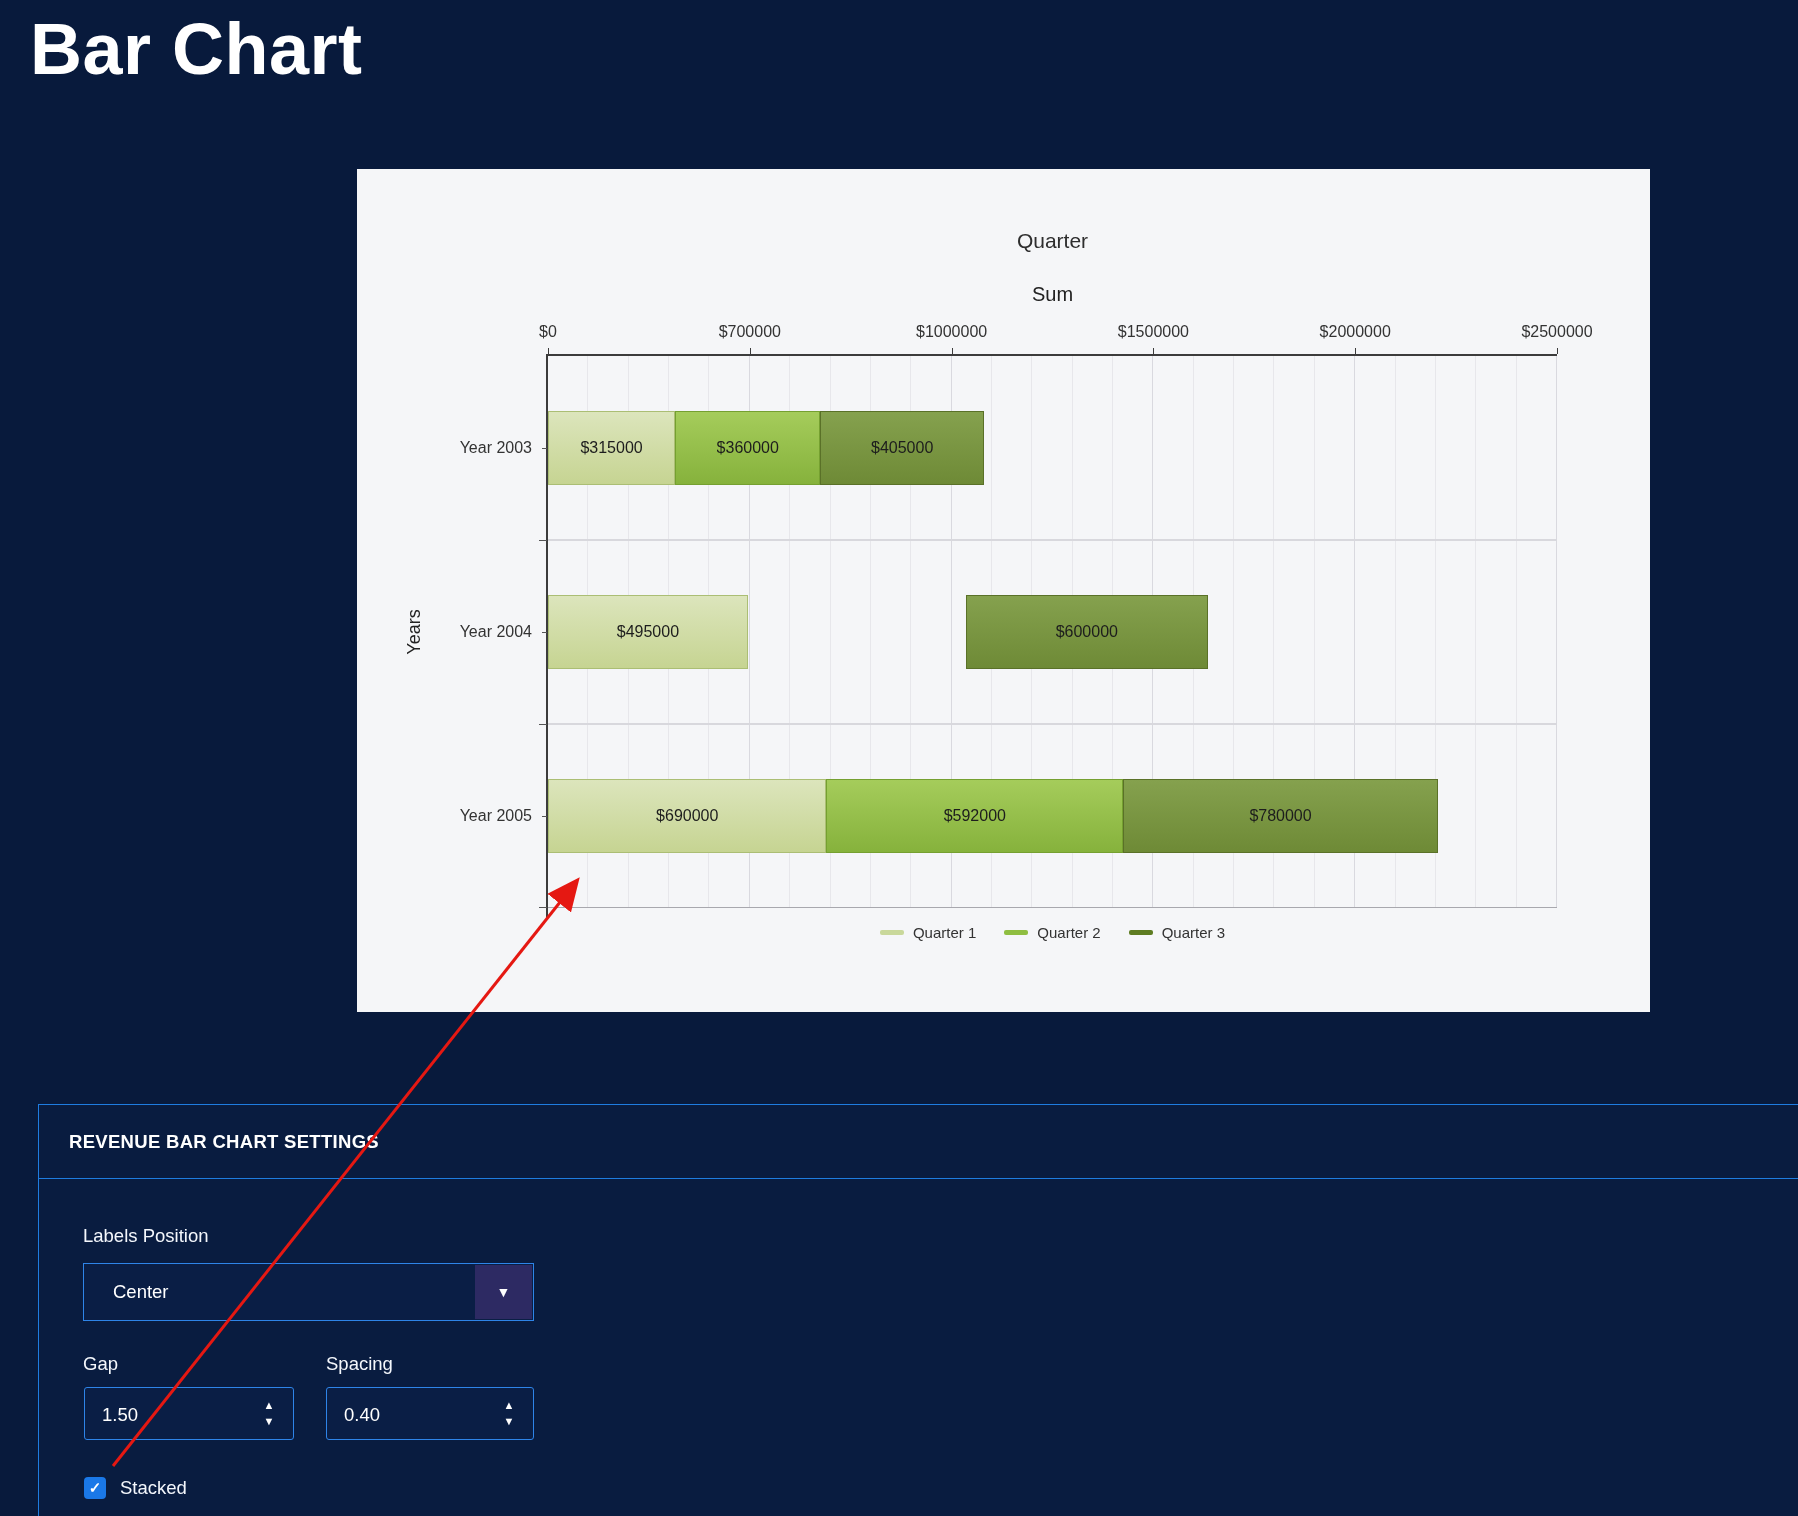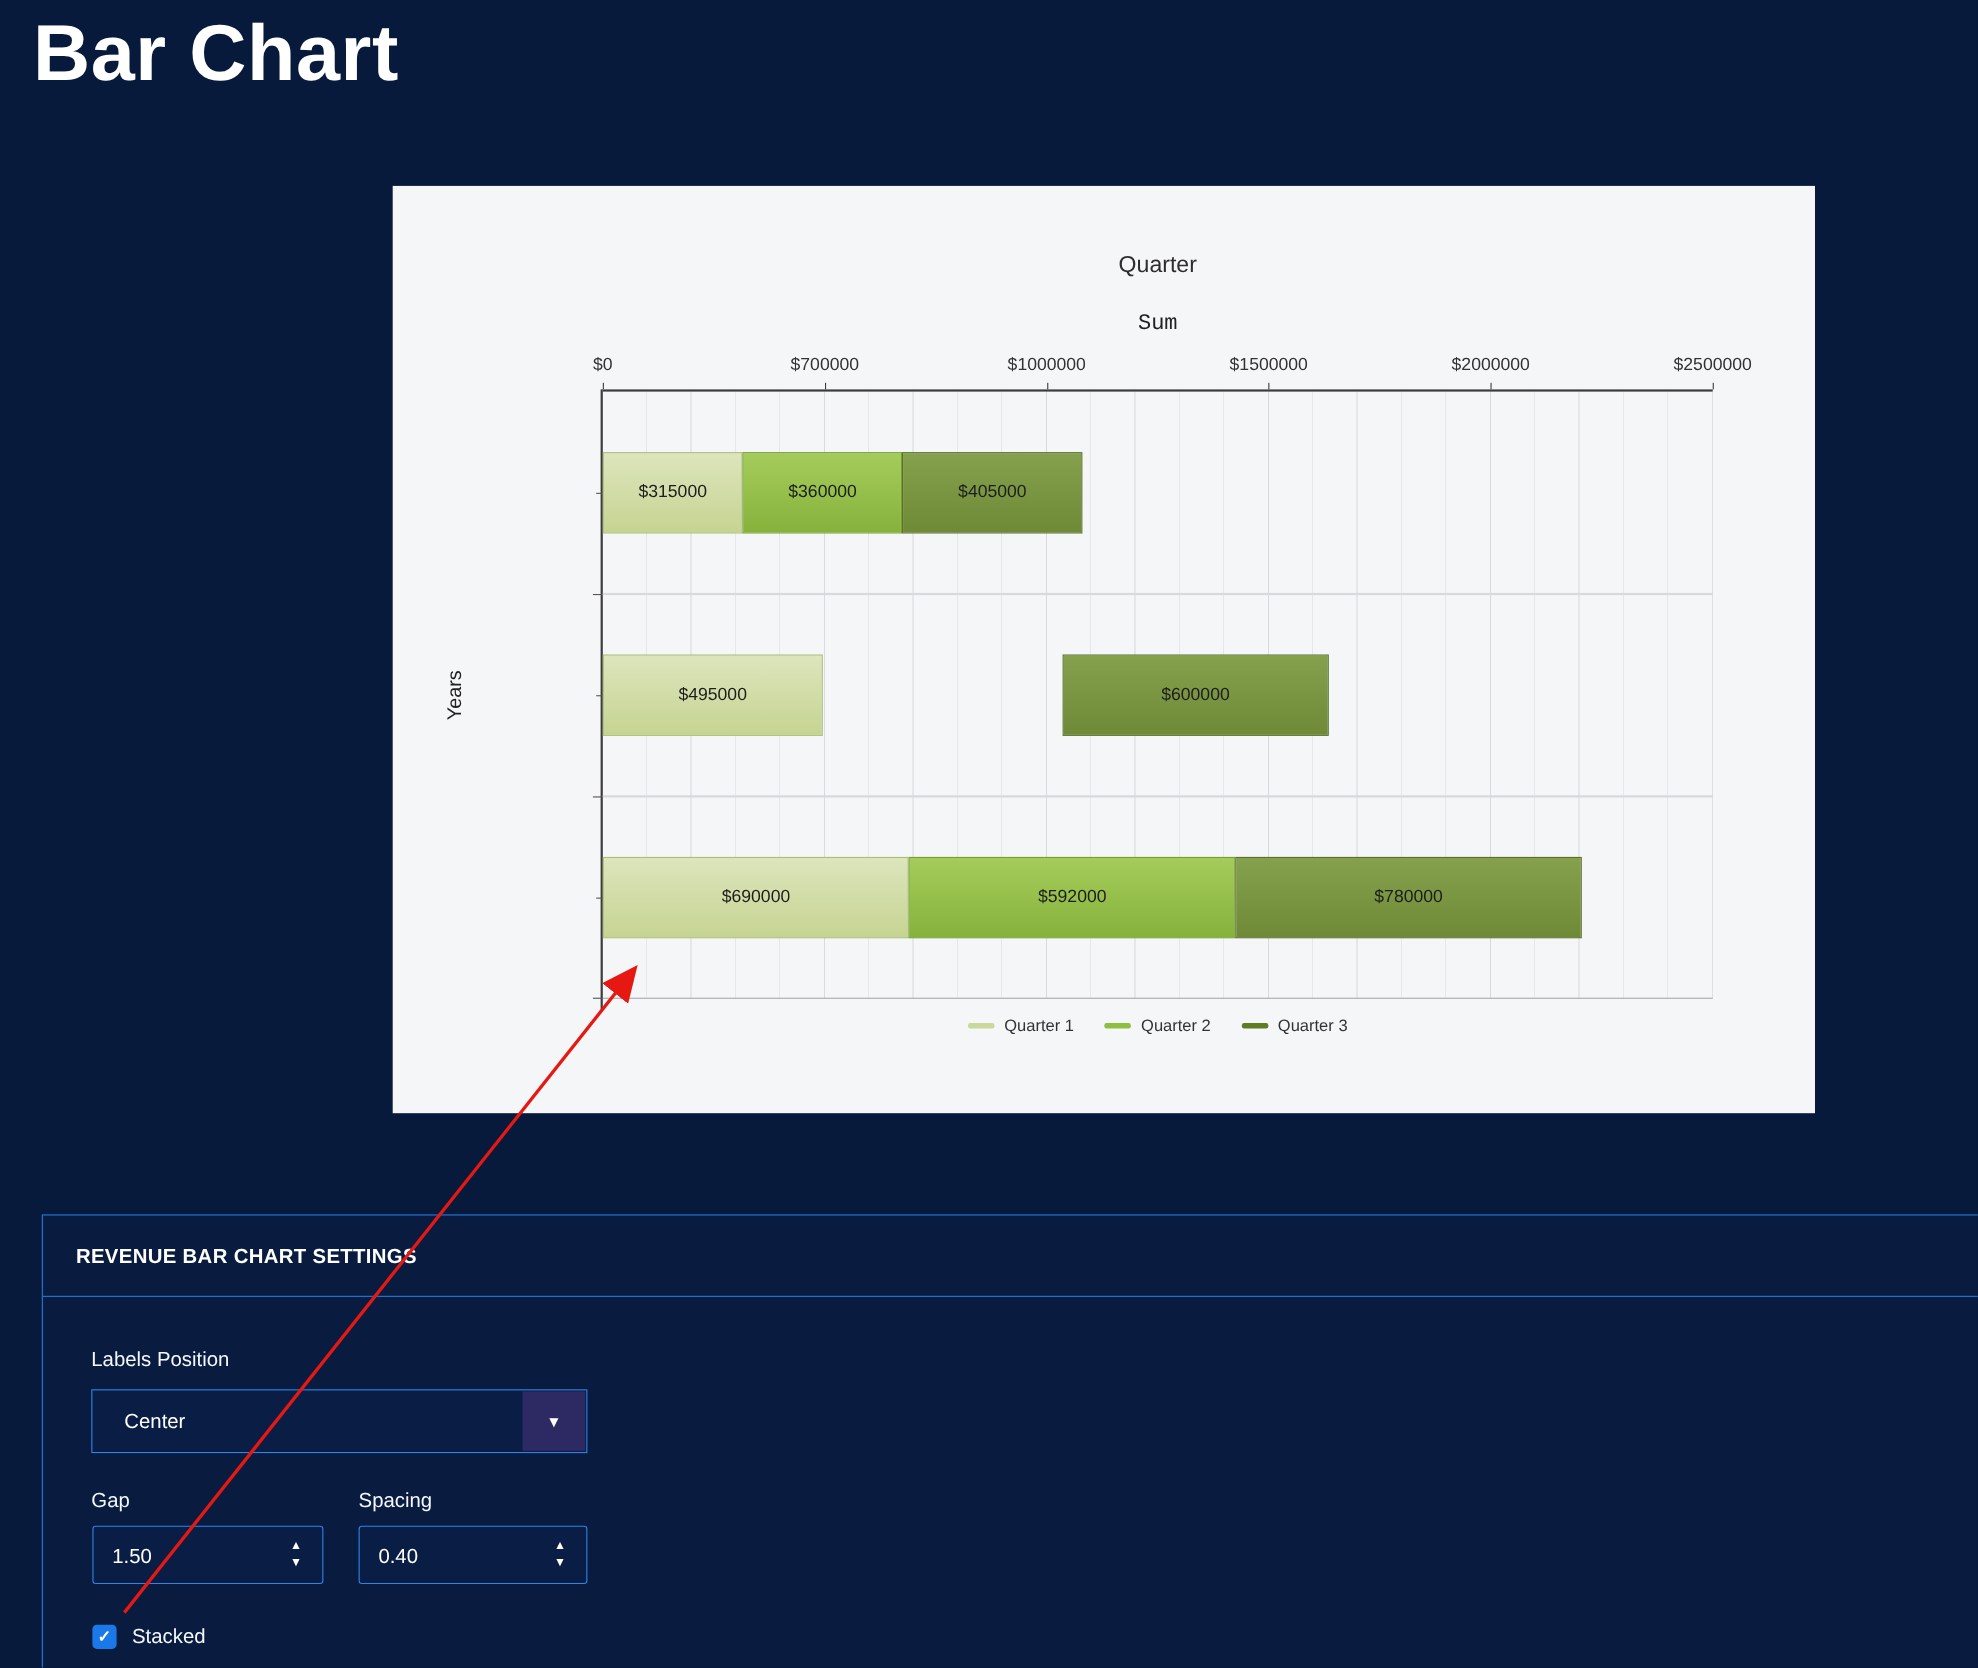--- a/index.html
+++ b/index.html
@@ -18,21 +18,21 @@
   .chart-panel{
     position:absolute;left:357px;top:169px;width:1293px;height:843px;
     background:#F5F6F8;
   }
   .chart-title{
     position:absolute;left:191px;top:60px;width:1009px;
     text-align:center;font-size:21px;color:#2e2e2e;
   }
   .x-axis-title{
     position:absolute;left:191px;top:114px;width:1009px;
-    text-align:center;font-size:20px;color:#222;font-family:Liberation Mono, monospace;
+    text-align:center;font-size:20px;color:#222;
   }
   .x-ticks{
     position:absolute;left:191px;top:154px;width:1009px;height:22px;
   }
   .x-ticks span{
     position:absolute;transform:translateX(-50%);
     font-size:16px;color:#333;white-space:nowrap;
   }
   .plot{
     position:absolute;left:191px;top:187px;width:1009px;height:552px;
@@ -174,20 +174,25 @@
       </div>
       <div class="bar-seg" style="left: 278.484px; top: 423px; width: 296.646px; background: linear-gradient(rgb(165, 204, 91), rgb(134, 178, 60)); border: 1px solid rgb(117, 160, 48);">
         <span>$592000</span>
       </div>
       <div class="bar-seg" style="left: 575.13px; top: 423px; width: 314.808px; background: linear-gradient(rgb(133, 161, 78), rgb(110, 138, 54)); border: 1px solid rgb(90, 113, 40);">
         <span>$780000</span>
       </div>
       <div class="center-tick" style="top: 460px;"></div>
     </div>
 
+  <div class="cat-labels" id="catLabels">
+      <div style="top: 92px;">Year 2003</div>
+      <div style="top: 276px;">Year 2004</div>
+      <div style="top: 460px;">Year 2005</div>
+    </div>
   <div class="y-axis-title">Years</div>
   <div class="legend" id="legend">
       <div class="legend-item">
         <div class="legend-swatch" style="background: rgb(201, 216, 155);"></div>
         <span>Quarter 1</span>
       </div>
       <div class="legend-item">
         <div class="legend-swatch" style="background: rgb(143, 190, 65);"></div>
         <span>Quarter 2</span>
       </div>

